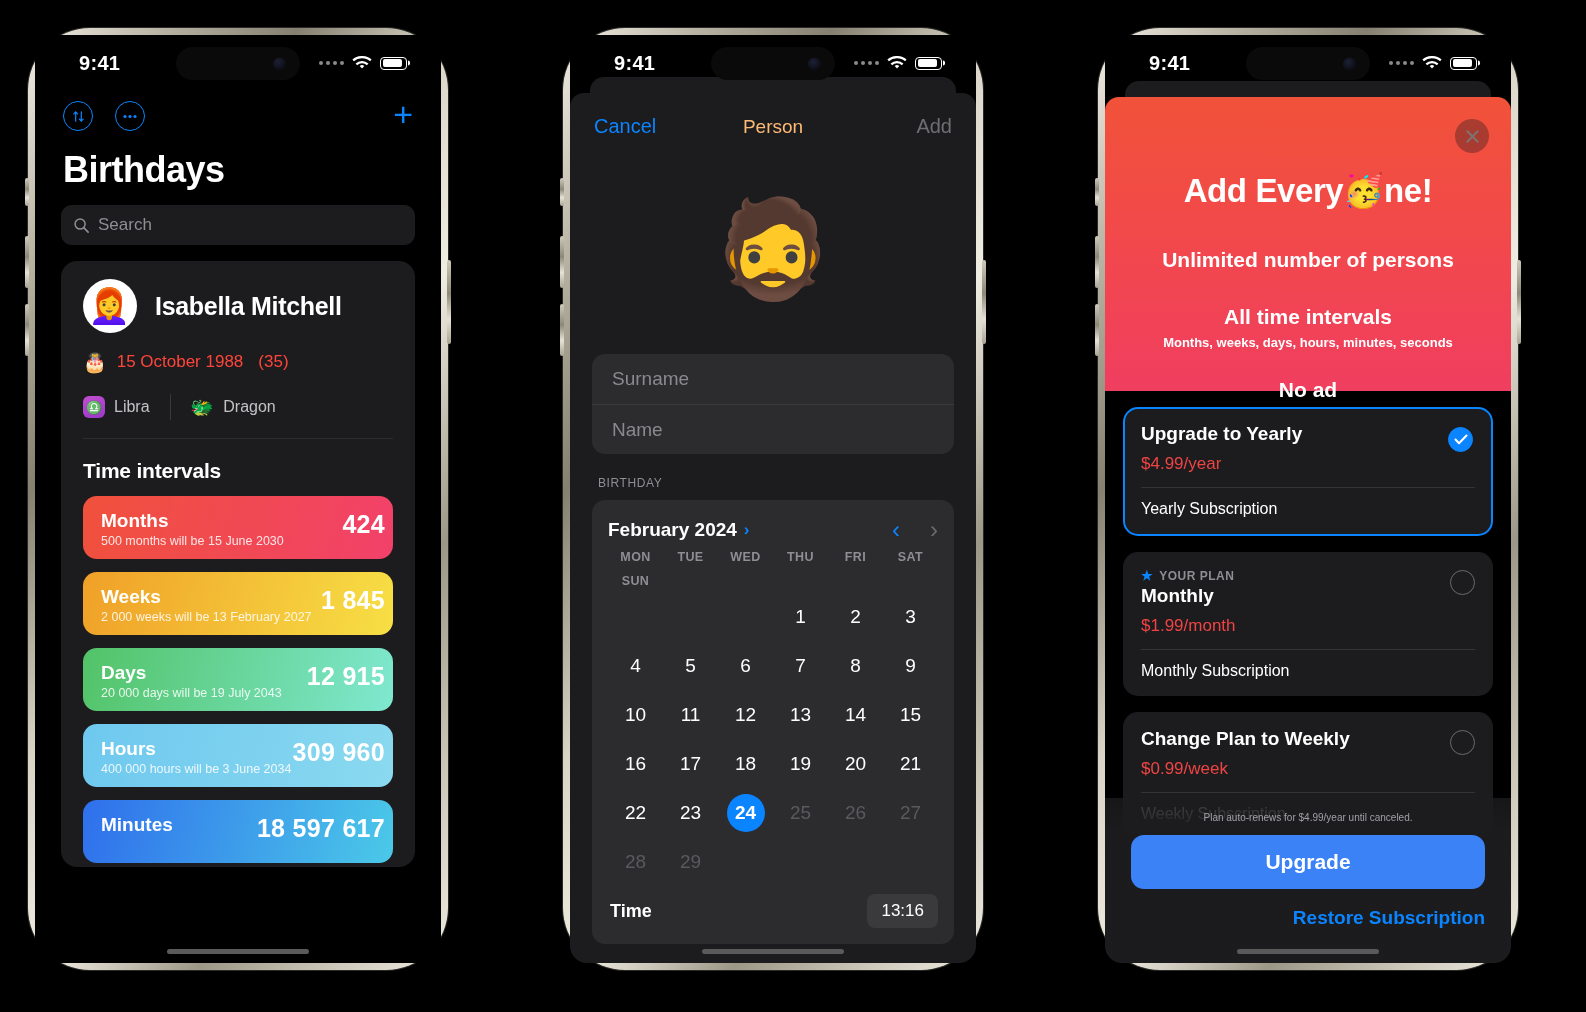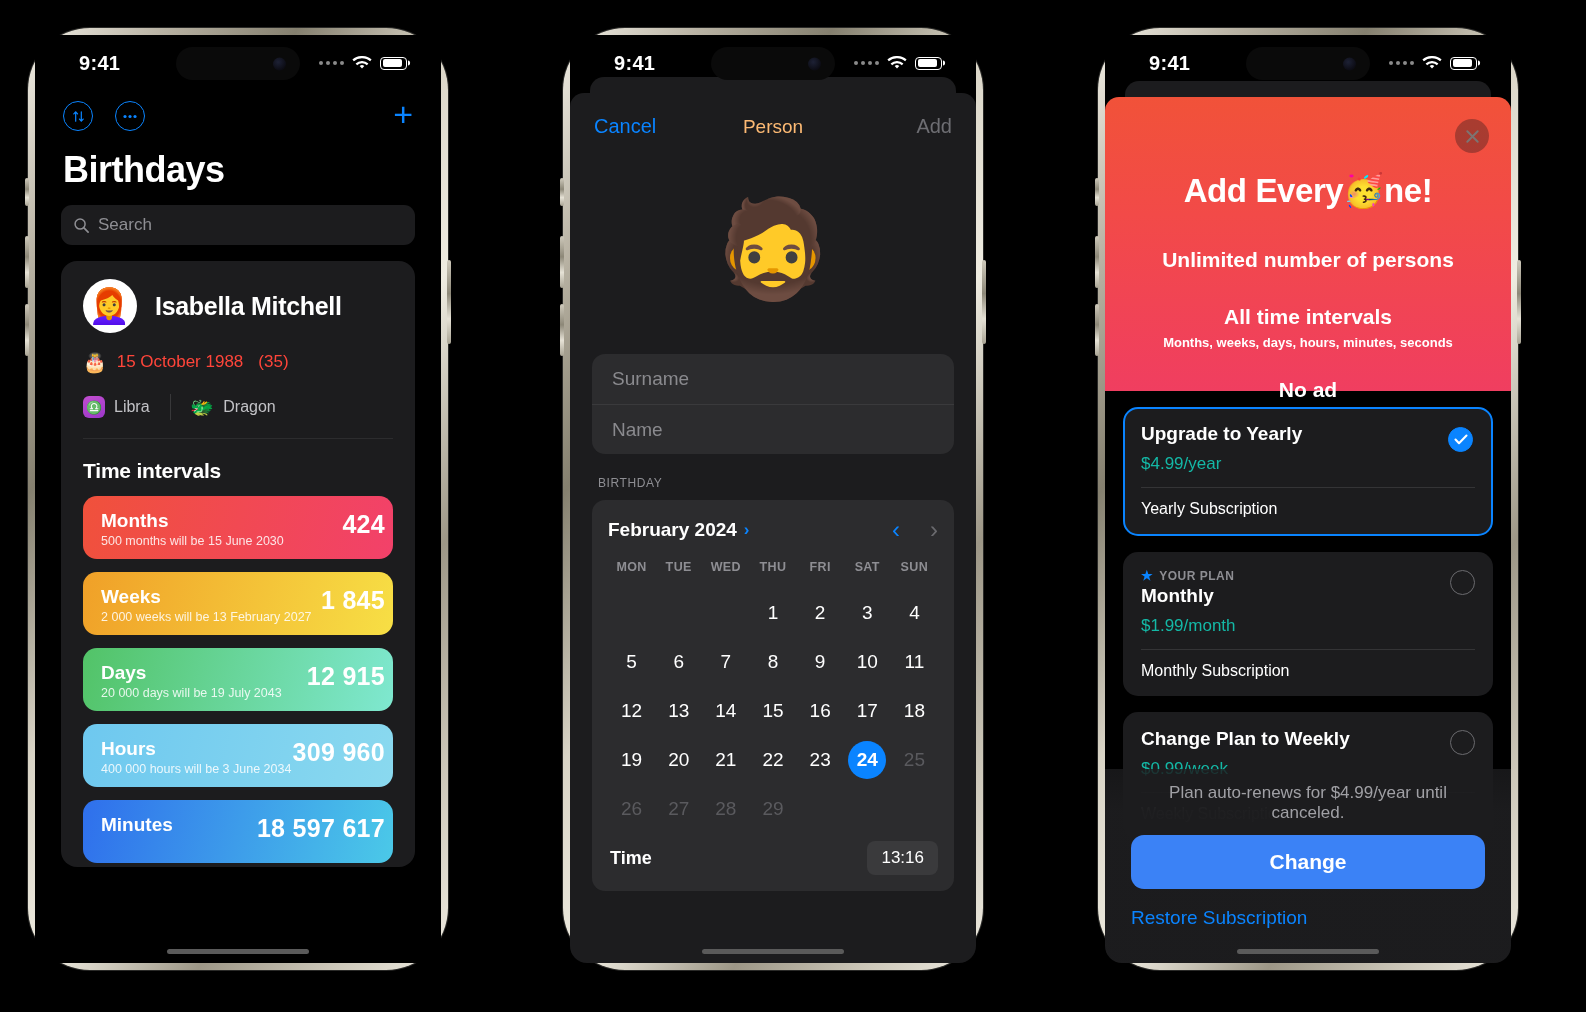--- a/index.html
+++ b/index.html
@@ -114,21 +114,21 @@
   .sect-label { color:#8e8e93; font-size:12px; letter-spacing:.6px;
                 padding:22px 0 0 28px; }
   .cal-card { margin:10px 22px 0 22px; background:#2c2c2e; border-radius:13px;
               padding:16px 16px 0 16px; }
   .cal-head { display:flex; align-items:center; }
   .cal-month { color:#fff; font-size:19px; font-weight:600; }
   .cal-chev { color:#0a84ff; font-size:17px; margin-left:7px; font-weight:600; }
   .cal-navs { margin-left:auto; display:flex; align-items:center; gap:30px; }
   .cal-prev { color:#0a84ff; font-size:24px; font-weight:500; }
   .cal-next { color:#6a6a6e; font-size:24px; font-weight:500; }
-  .cal-grid { display:grid; grid-template-columns:repeat(7,1fr); margin-top:10px; }
+  .cal-grid { display:grid; grid-template-columns:repeat(6,1fr); }
   .cal-dow { color:#8e8e93; font-size:12.5px; font-weight:600; text-align:center;
              letter-spacing:.4px; padding:6px 0 4px 0; }
   .cal-day { color:#fff; font-size:19px; text-align:center; height:49px;
              display:flex; align-items:center; justify-content:center; }
   .cal-day.dim { color:#5a5a5e; }
   .cal-day .sel { width:38px; height:38px; border-radius:50%; background:#0a84ff;
              display:flex; align-items:center; justify-content:center; font-weight:600; }
   .time-row { display:flex; align-items:center; padding:8px 0 16px 2px; }
   .time-lbl { color:#fff; font-size:18px; font-weight:600; }
   .time-val { margin-left:auto; background:#3a3a3c; color:#fff; font-size:17px;
@@ -155,35 +155,35 @@
   .promo-legal a { color:rgba(255,255,255,.95); text-decoration:none; }
   .promo-legal span { color:rgba(255,255,255,.6); }
 
   .plan { margin:16px 18px 0 18px; background:#1c1c1e; border-radius:15px;
           padding:16px 18px 0 18px; position:relative; }
   .plan.sel { border:2px solid #0a84ff; padding:14px 16px 0 16px; }
   .plan-tag { display:flex; align-items:center; gap:6px; color:#8e8e93;
               font-size:12px; font-weight:600; letter-spacing:.5px; margin-bottom:2px; }
   .plan-tag .st { color:#0a84ff; font-size:13px; }
   .plan-title { color:#fff; font-size:19px; font-weight:700; }
-  .plan-price { color:#14b8a6; font-size:17px; margin-top:9px; padding-bottom:13px;
+  .plan-price { color:#ef4444; font-size:17px; margin-top:9px; padding-bottom:13px;
                 border-bottom:1px solid #343436; }
   .plan-desc { color:#fff; font-size:16px; padding:12px 0 16px 0; }
   .radio { position:absolute; right:18px; top:18px; width:25px; height:25px;
            border-radius:50%; border:1.8px solid #6a6a6e; }
   .radio.on { background:#0a84ff; border-color:#0a84ff; display:flex;
            align-items:center; justify-content:center; }
 
   .bottom-bar { position:absolute; left:0; right:0; bottom:0; padding:14px 26px 34px 26px;
            background:linear-gradient(180deg, rgba(28,28,30,.82), rgba(28,28,30,.99) 22%); }
-  .renew-note { color:#a0a0a5; font-size:17px; text-align:center; }
+  .renew-note { color:#a0a0a5; font-size:10px; text-align:center; }
   .upgrade-btn { margin-top:12px; height:54px; background:#3b82f6; border-radius:13px;
            display:flex; align-items:center; justify-content:center;
            color:#fff; font-size:21px; font-weight:600; }
-  .restore { margin-top:18px; text-align:left; color:#0a84ff; font-size:19px; font-weight:400; }
+  .restore { margin-top:18px; text-align:right; color:#0a84ff; font-size:19px; font-weight:700; }
 </style>
 </head>
 <body>
 
 <div class="stage">
 
   <div class="phone" id="phone1">
     <div class="btn-side btn-left1"></div>
     <div class="btn-side btn-left2"></div>
     <div class="btn-side btn-left3"></div>
@@ -492,21 +492,21 @@
               <div class="plan">
                 <div class="plan-title">Change Plan to Weekly</div>
                 <div class="plan-price">$0.99/week</div>
                 <div class="plan-desc">Weekly Subscription</div>
                 <div class="radio"></div>
               </div>
             </div>
 
           <div class="bottom-bar">
             <div class="renew-note">Plan auto-renews for $4.99/year until canceled.</div>
-            <div class="upgrade-btn">Change</div>
+            <div class="upgrade-btn">Upgrade</div>
             <div class="restore">Restore Subscription</div>
           </div>
         </div>
 
         <div class="home-ind"></div>
       </div>
     </div>
   </div>
 
 </div>

